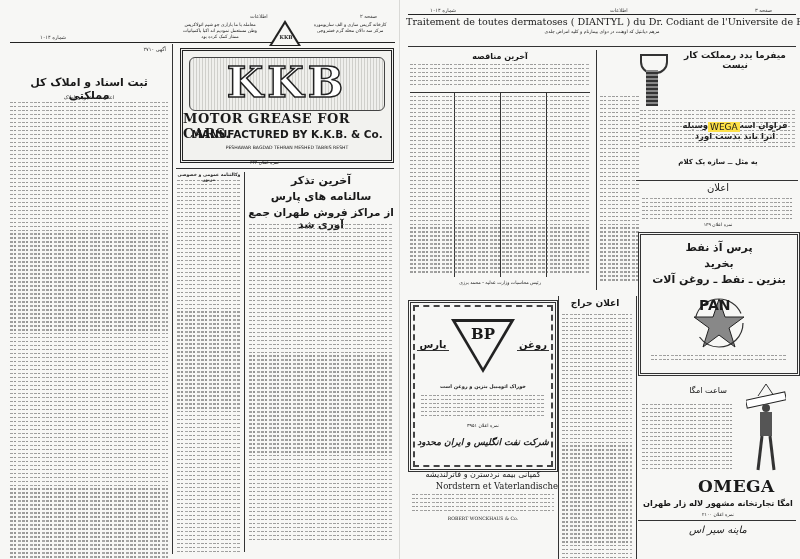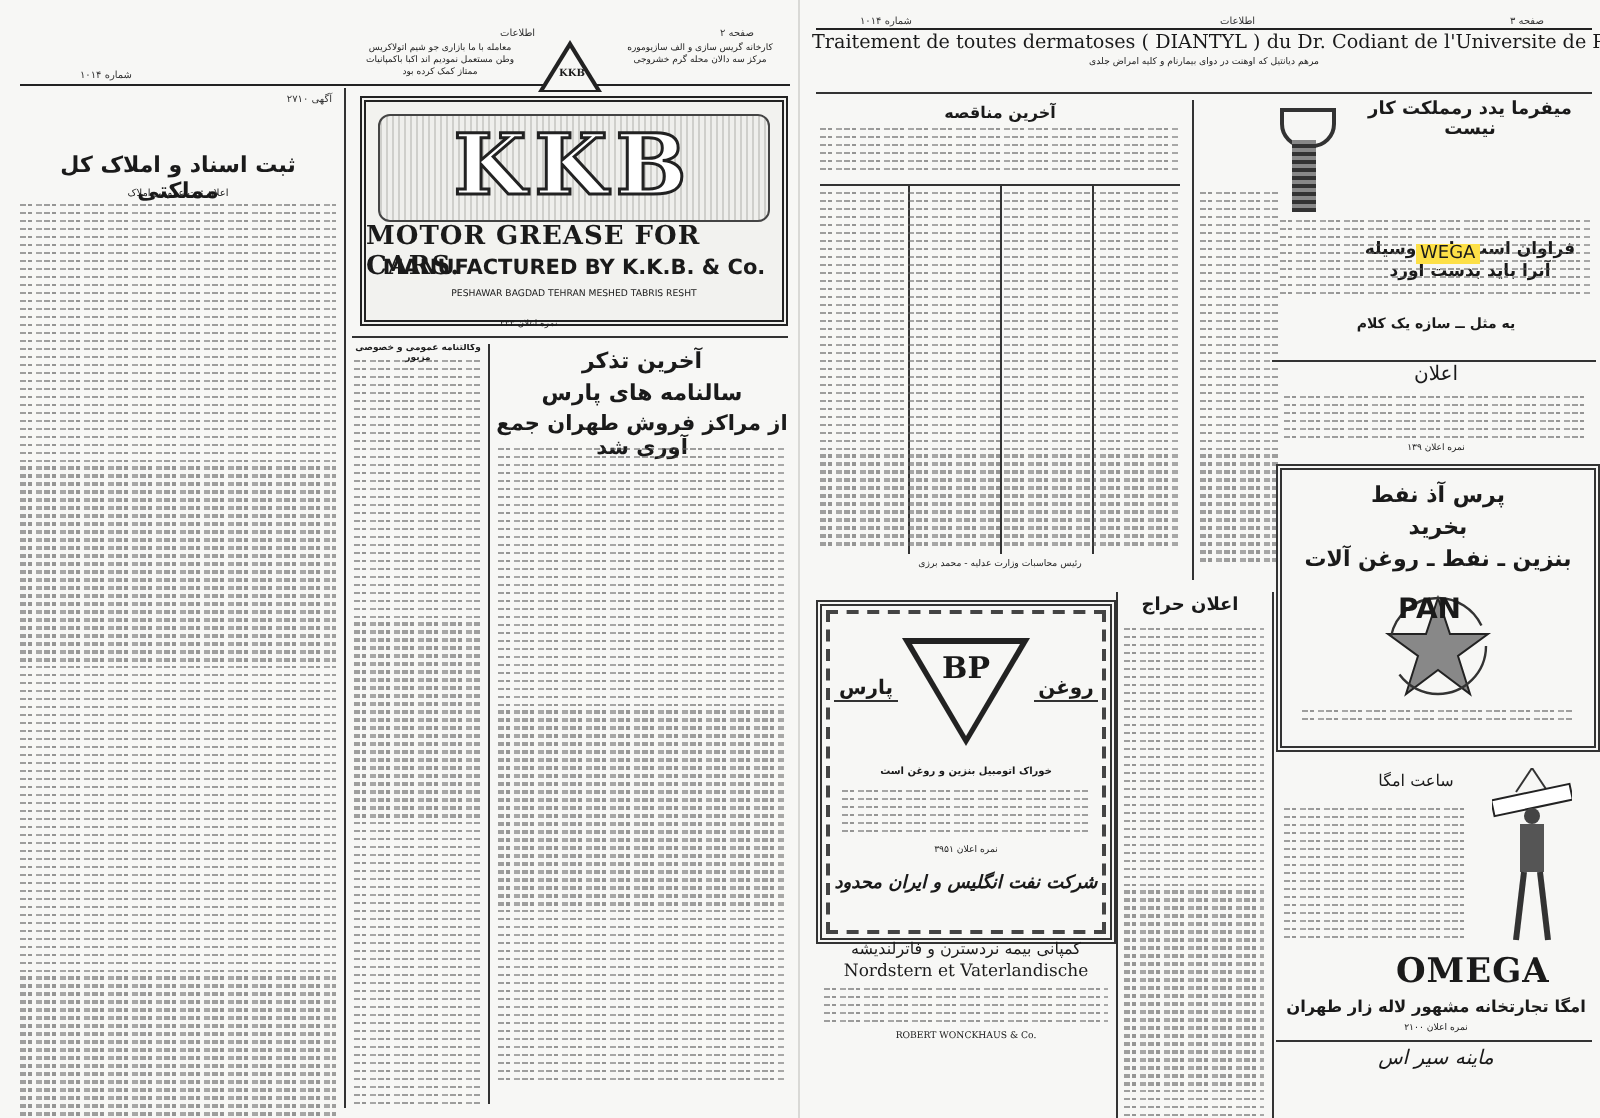--- a/index.html
+++ b/index.html
@@ -628,21 +628,21 @@
         <i></i>
         <i></i>
         <i></i>
         <i></i>
     </div>
   </div>
   <div class="rule-v" style="left:236px;top:296px;height:264px;"></div>
 
   <div class="col" style="left:8px;top:470px;width:150px;height:60px;">
     <div class="fa" style="position:absolute;left:0;right:0;top:0;font-size:8px;">کمپانی بیمه نردسترن و فاترلندیشه</div>
-    <div style="position:absolute;left:0;right:0;top:11px;text-align:center;font-family:'DejaVu Serif',serif;font-size:8.5px;">Nordstern et Vaterlandische</div>
+    <div style="position:absolute;left:0;right:0;top:11px;text-align:right;font-family:'DejaVu Serif',serif;font-size:8.5px;">Nordstern et Vaterlandische</div>
     <div class="fakelines" style="left:4px;right:4px;top:24px;height:22px;">
         <i></i>
         <i></i>
         <i></i>
         <i></i>
         <i></i>
       </div>
     <div style="position:absolute;left:0;right:0;top:46px;text-align:center;font-family:'DejaVu Serif',serif;font-size:4.6px;">ROBERT WONCKHAUS &amp; Co.</div>
   </div>
 

